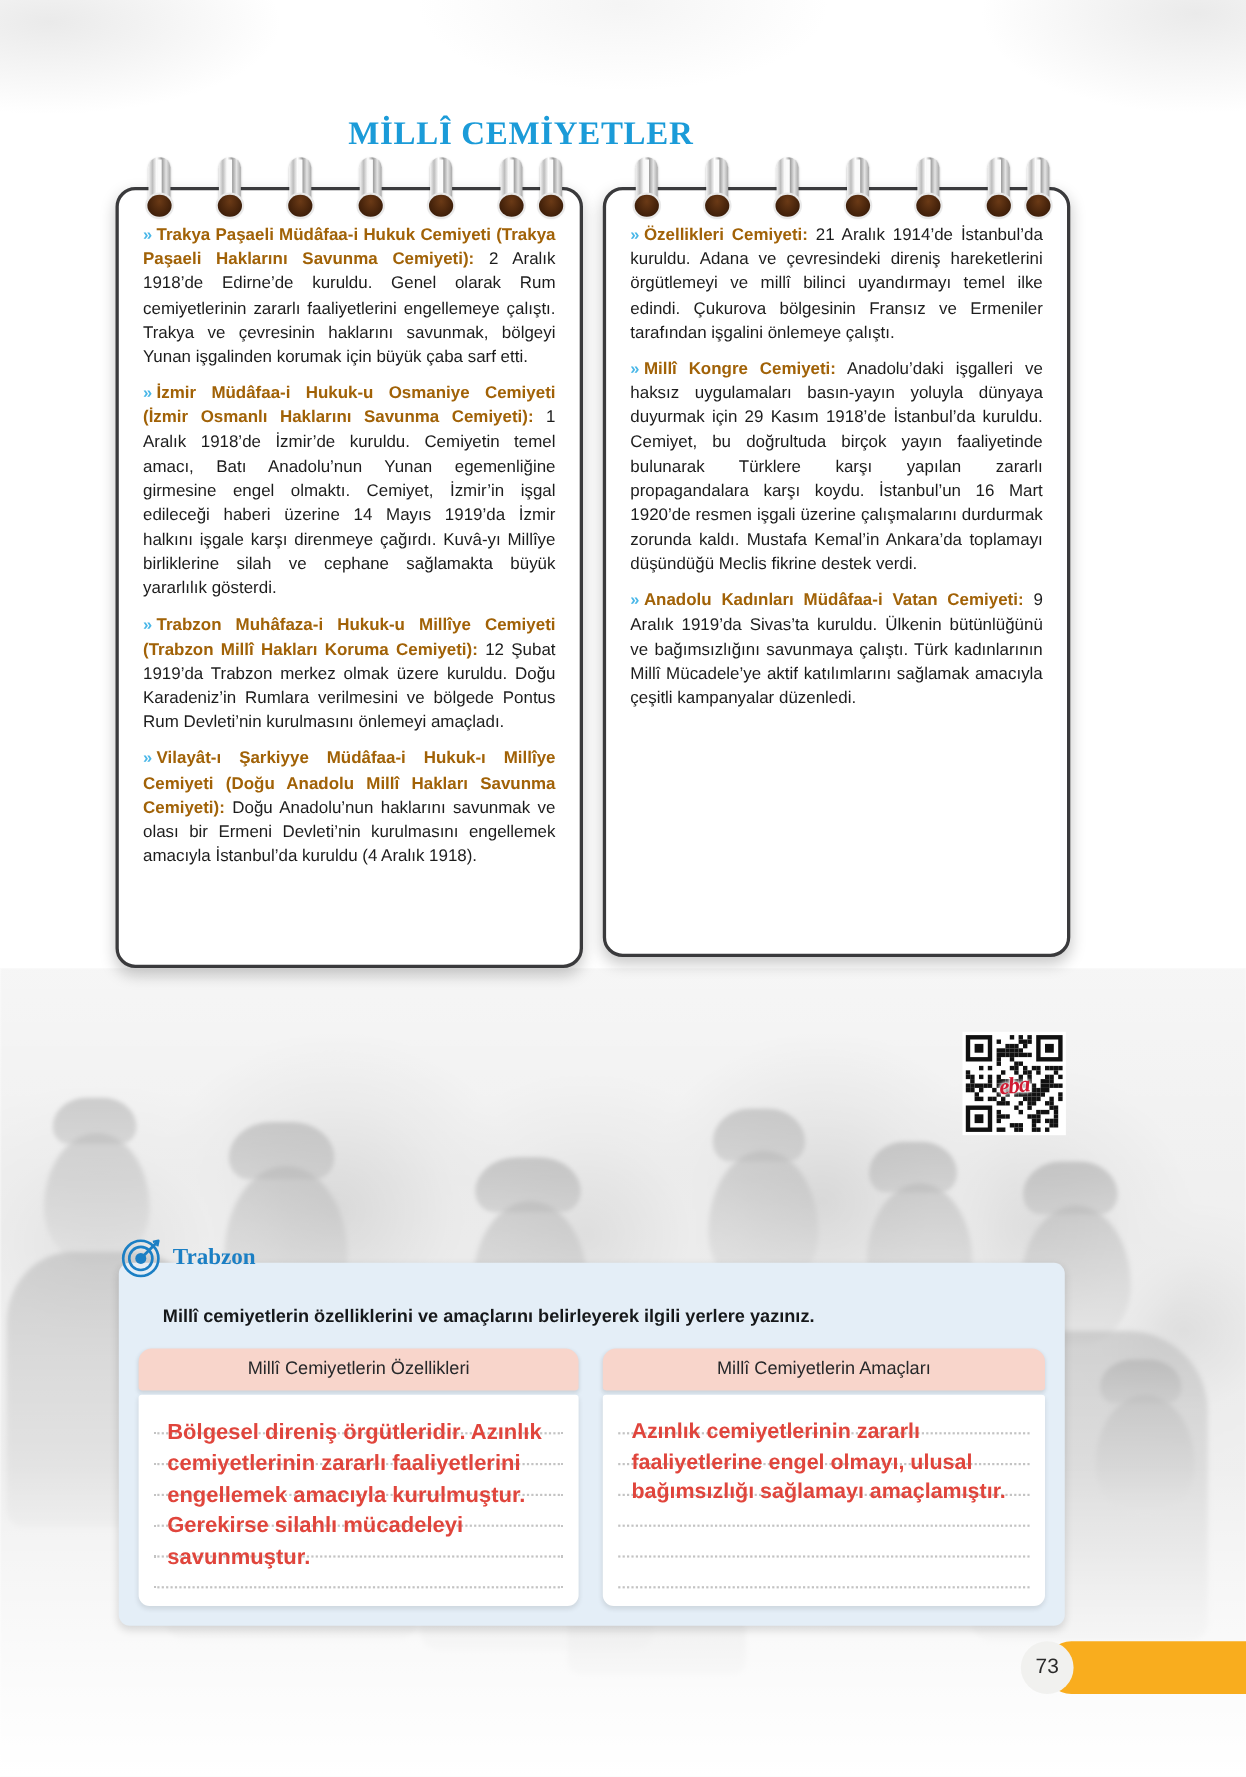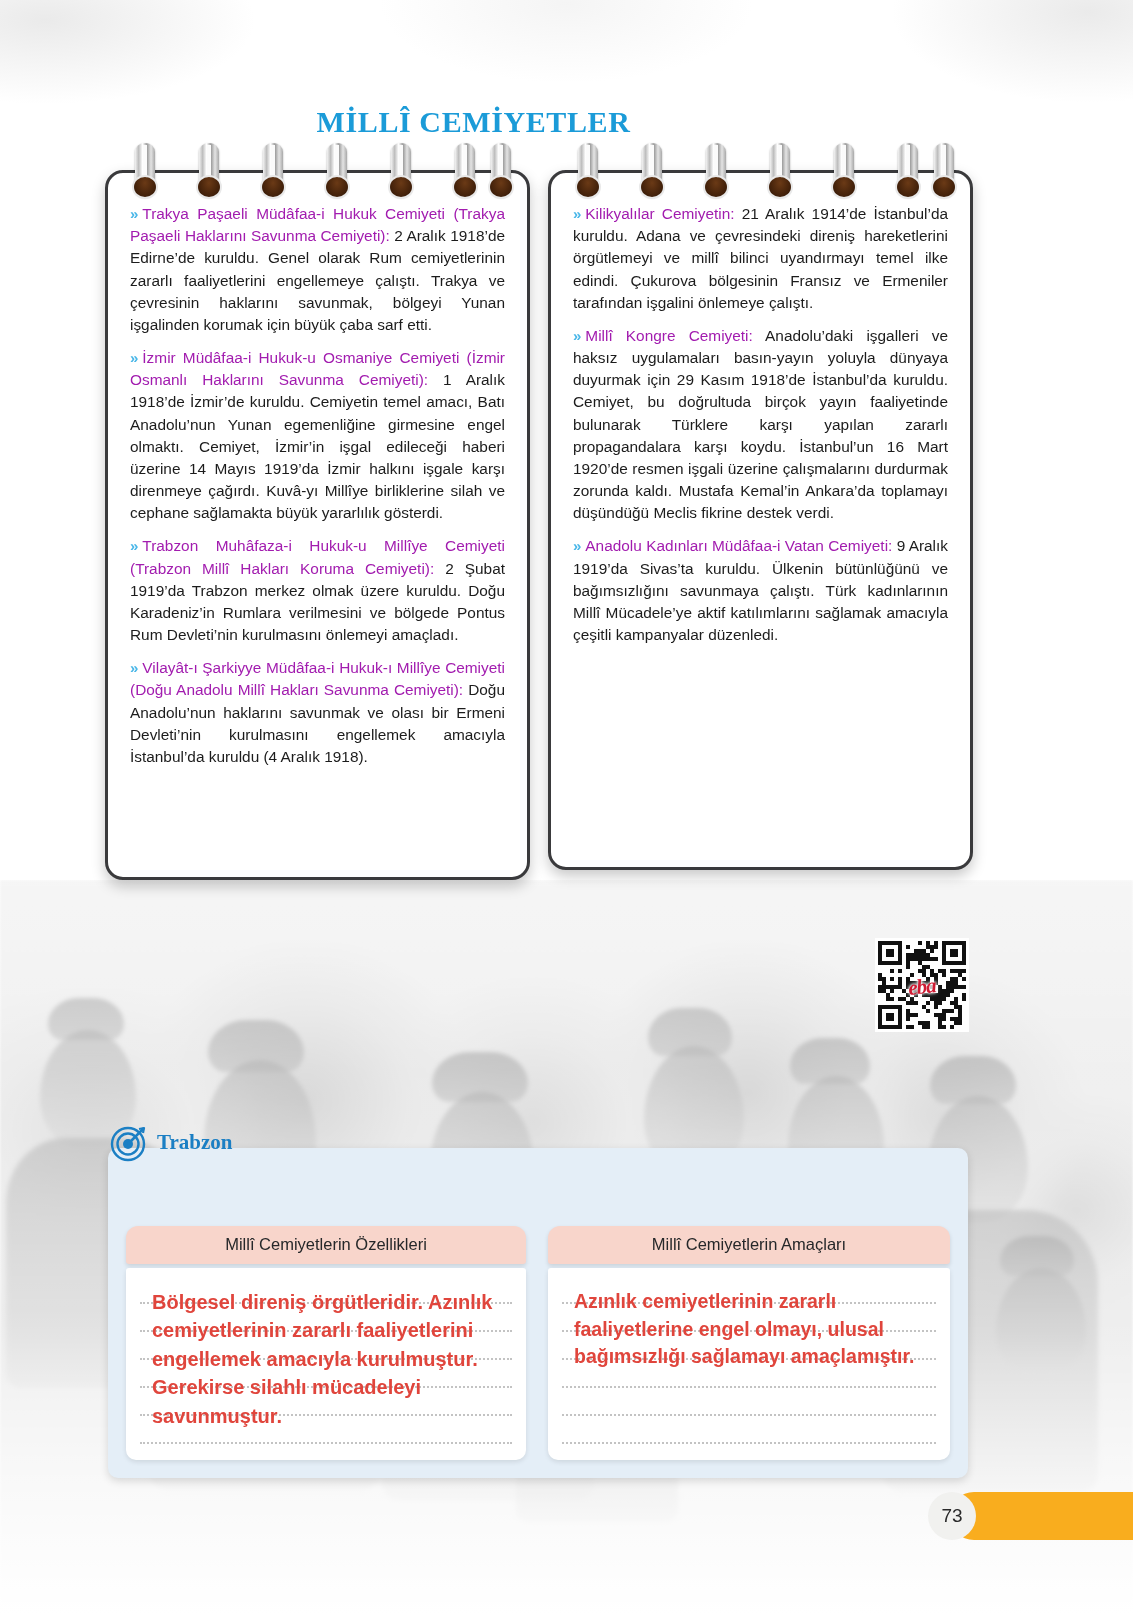--- a/index.html
+++ b/index.html
@@ -108,21 +108,21 @@
     color:#1c1c1c;
     text-align:justify;
     text-justify:inter-word;
     hyphens:manual;
   }
   p.para:last-child{margin-bottom:0;}
   .chev{
     color:#49b7e8;font-weight:700;letter-spacing:-2px;
     font-size:15px;margin-right:6px;
   }
-  .bold{font-weight:400;color:#a21caf;}
+  .bold{font-weight:700;color:#a16207;}
 
   
   #qr{
     position:absolute;left:875px;top:938px;width:88px;height:88px;z-index:5;
     background:#ffffff;
     padding:3px;box-sizing:content-box;
   }
   #qr .cells{position:relative;width:88px;height:88px;background:#fff;}
   #qr .c{position:absolute;background:#111;}
   #qr .finder{position:absolute;width:24px;height:24px;border:4px solid #111;background:#fff;box-sizing:border-box;}
@@ -284,21 +284,21 @@
         <div class="gap"></div>
         <div class="hole"></div>
       </div>
   </div>
 
   <div class="card-inner">
     <p class="para"><span class="chev">»</span><span class="bold">Trakya Paşaeli Müdâfaa-i Hukuk Cemiyeti (Trakya Paşaeli Haklarını Savunma Cemiyeti):</span><span> 2 Aralık 1918’de Edirne’de kuruldu. Genel olarak Rum cemiyetlerinin zararlı faaliyetlerini engellemeye çalıştı. Trakya ve çevresinin haklarını savunmak, bölgeyi Yunan işgalinden korumak için büyük çaba sarf etti.</span></p>
 
     <p class="para"><span class="chev">»</span><span class="bold">İzmir Müdâfaa-i Hukuk-u Osmaniye Cemiyeti (İzmir Osmanlı Haklarını Savunma Cemiyeti):</span><span> 1 Aralık 1918’de İzmir’de kuruldu. Cemiyetin temel amacı, Batı Anadolu’nun Yunan egemenliğine girmesine engel olmaktı. Cemiyet, İzmir’in işgal edileceği haberi üzerine 14 Mayıs 1919’da İzmir halkını işgale karşı direnmeye çağırdı. Kuvâ-yı Millîye birliklerine silah ve cephane sağlamakta büyük yararlılık gösterdi.</span></p>
 
-    <p class="para"><span class="chev">»</span><span class="bold">Trabzon Muhâfaza-i Hukuk-u Millîye Cemiyeti (Trabzon Millî Hakları Koruma Cemiyeti):</span><span> 2 Şubat 1919’da Trabzon merkez olmak üzere kuruldu. Doğu Karadeniz’in Rumlara verilmesini ve bölgede Pontus Rum Devleti’nin kurulmasını önlemeyi amaçladı.</span></p>
+    <p class="para"><span class="chev">»</span><span class="bold">Trabzon Muhâfaza-i Hukuk-u Millîye Cemiyeti (Trabzon Millî Hakları Koruma Cemiyeti):</span><span> 12 Şubat 1919’da Trabzon merkez olmak üzere kuruldu. Doğu Karadeniz’in Rumlara verilmesini ve bölgede Pontus Rum Devleti’nin kurulmasını önlemeyi amaçladı.</span></p>
 
     <p class="para"><span class="chev">»</span><span class="bold">Vilayât-ı Şarkiyye Müdâfaa-i Hukuk-ı Millîye Cemiyeti (Doğu Anadolu Millî Hakları Savunma Cemiyeti):</span><span> Doğu Anadolu’nun haklarını savunmak ve olası bir Ermeni Devleti’nin kurulmasını engellemek amacıyla İstanbul’da kuruldu (4 Aralık 1918).</span></p>
   </div>
 </div>
 
 <div class="note-card" id="card-right">
   <div class="rings">
     <div class="ring" style="left:24px;">
         <div class="wire"></div>
         <div class="gap"></div>
@@ -331,21 +331,21 @@
       </div>
     <div class="ring" style="left:380px;">
         <div class="wire"></div>
         <div class="gap"></div>
         <div class="hole"></div>
       </div>
   </div>
 
   <div class="card-inner">
 
-    <p class="para"><span class="chev">»</span><span class="bold">Kilikyalılar Cemiyetin:</span><span> 21 Aralık 1914’de İstanbul’da kuruldu. Adana ve çevresindeki direniş hareketlerini örgütlemeyi ve millî bilinci uyandırmayı temel ilke edindi. Çukurova bölgesinin Fransız ve Ermeniler tarafından işgalini önlemeye çalıştı.</span></p>
+    <p class="para"><span class="chev">»</span><span class="bold">Özellikleri Cemiyeti:</span><span> 21 Aralık 1914’de İstanbul’da kuruldu. Adana ve çevresindeki direniş hareketlerini örgütlemeyi ve millî bilinci uyandırmayı temel ilke edindi. Çukurova bölgesinin Fransız ve Ermeniler tarafından işgalini önlemeye çalıştı.</span></p>
 
     <p class="para"><span class="chev">»</span><span class="bold">Millî Kongre Cemiyeti:</span><span> Anadolu’daki işgalleri ve haksız uygulamaları basın-yayın yoluyla dünyaya duyurmak için 29 Kasım 1918’de İstanbul’da kuruldu. Cemiyet, bu doğrultuda birçok yayın faaliyetinde bulunarak Türklere karşı yapılan zararlı propagandalara karşı koydu. İstanbul’un 16 Mart 1920’de resmen işgali üzerine çalışmalarını durdurmak zorunda kaldı. Mustafa Kemal’in Ankara’da toplamayı düşündüğü Meclis fikrine destek verdi.</span></p>
 
     <p class="para"><span class="chev">»</span><span class="bold">Anadolu Kadınları Müdâfaa-i Vatan Cemiyeti:</span><span> 9 Aralık 1919’da Sivas’ta kuruldu. Ülkenin bütünlüğünü ve bağımsızlığını savunmaya çalıştı. Türk kadınlarının Millî Mücadele’ye aktif katılımlarını sağlamak amacıyla çeşitli kampanyalar düzenledi.</span></p>
   </div>
 </div>
 
 <div id="qr">
   <div class="cells" id="qr-cells">
       <div class="c" style="left: 40px; top: 0px; width: 4px; height: 4px;"></div>
@@ -530,20 +530,21 @@
       <circle cx="18" cy="22" r="10.5" fill="none" stroke="#1b7fc4" stroke-width="2.4"></circle>
       <circle cx="18" cy="22" r="5" fill="#1b7fc4"></circle>
       <path d="M18 22 L33 7" stroke="#1b7fc4" stroke-width="2.6" stroke-linecap="round"></path>
       <path d="M29 7 L34 6 L33 11" fill="none" stroke="#1b7fc4" stroke-width="2.2" stroke-linejoin="round"></path>
     </svg>
   </span>
   <span class="label">Trabzon</span>
 </div>
 
 <div id="activity">
+  <div id="activity-instruction">Millî cemiyetlerin özelliklerini ve amaçlarını belirleyerek ilgili yerlere yazınız.</div>
 
   <div class="ans-col" id="col-right">
     <div class="ans-head">Millî Cemiyetlerin Amaçları</div>
     <div class="ans-body">
       <div class="dotline" style="top:34px;"></div>
       <div class="dotline" style="top:62px;"></div>
       <div class="dotline" style="top:90px;"></div>
       <div class="dotline" style="top:118px;"></div>
       <div class="dotline" style="top:146px;"></div>
       <div class="dotline" style="top:174px;"></div>

